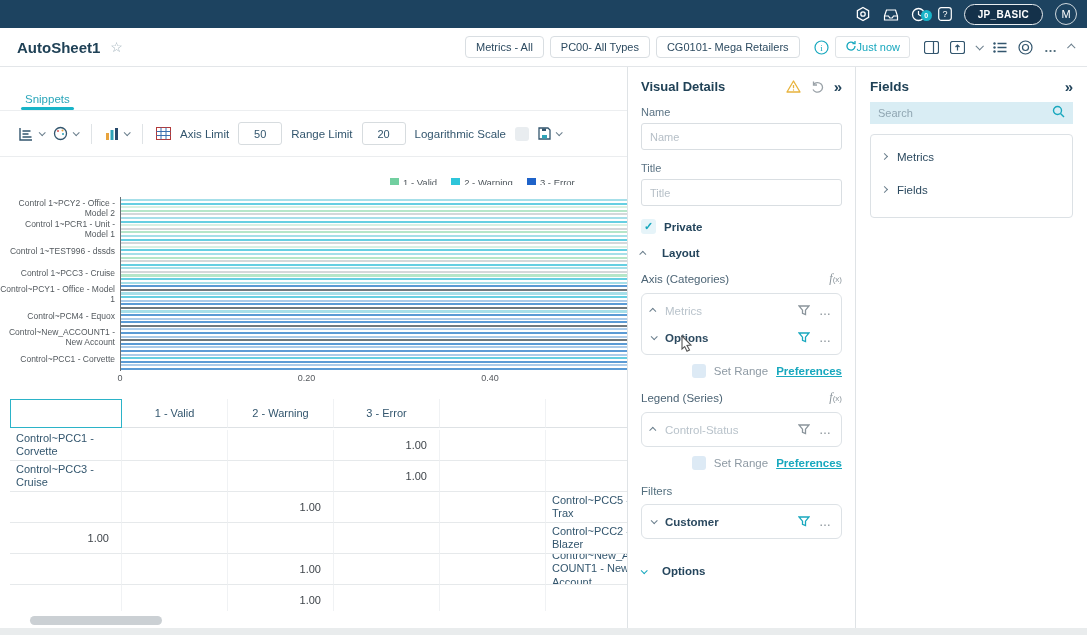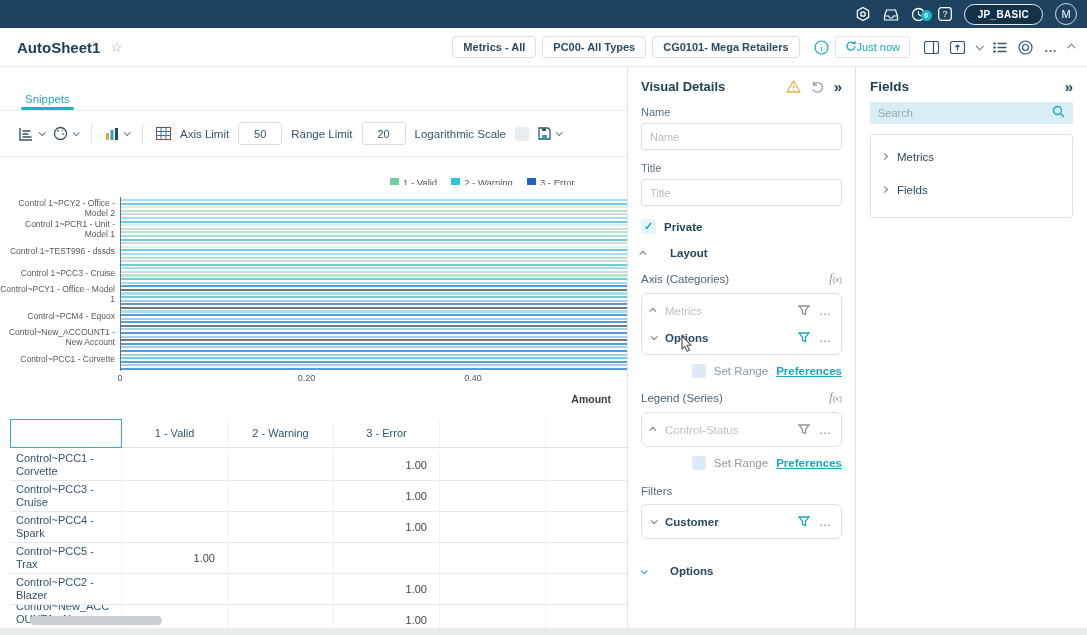--- a/index.html
+++ b/index.html
@@ -19,21 +19,21 @@
   .avatar { width:22px; height:22px; border-radius:50%; border:1.5px solid #cfd8dd; background:#1d4360;
             color:#fff; font-size:11px; display:flex; align-items:center; justify-content:center; cursor:pointer; }
 
   
   .header-row { height:39px; display:flex; align-items:center; padding:0 12px 0 17px;
                 border-bottom:1px solid #e3e6e9; background:#fff; }
   .sheet-title { font-size:15px; font-weight:bold; color:#1f4156; }
   .star { color:#9fb0ba; font-size:14px; margin-left:10px; cursor:pointer; }
   .hdr-right { margin-left:auto; display:flex; align-items:center; gap:6px; }
   .scope-btn { border:1px solid #d9dee2; border-radius:4px; padding:4px 10px; font-size:11px;
-               font-weight:bold; color:#2c4a60; background:#fff; cursor:pointer; white-space:nowrap; }
+               font-weight:normal; color:#2c4a60; background:#fff; cursor:pointer; white-space:nowrap; }
   .refresh-pill { border:1px solid #dfe3e6; border-radius:3px; padding:3px 9px; display:flex;
                   align-items:center; color:#18a8be; font-size:11px; cursor:pointer; }
   .hdr-icons { display:flex; align-items:center; gap:11px; margin-left:8px; }
   .hdr-icons .hi { display:flex; align-items:center; cursor:pointer; }
   .dots { color:#55707f; font-size:13px; font-weight:bold; letter-spacing:1px; cursor:pointer; }
 
   .chev { display:inline-block; width:6px; height:6px; border-right:1.5px solid #6b7f8d;
           border-bottom:1.5px solid #6b7f8d; }
   .chev.down { transform:rotate(45deg) translateY(-1px); }
   .chev.up   { transform:rotate(-135deg) translateY(-1px); }
@@ -102,21 +102,21 @@
   .vd-head .vi { display:flex; align-items:center; margin-left:10px; cursor:pointer; }
   .dbl-chev { font-size:15px; font-weight:bold; color:#24455c; line-height:1; cursor:pointer; }
   .f-label { font-size:11px; color:#5b7384; margin:12px 0 5px; }
   .txt-input { width:100%; height:27px; border:1px solid #d9dee2; border-radius:3px; padding:0 8px;
                font-size:11px; font-family:"Liberation Sans",sans-serif; color:#2c4a60; }
   .txt-input::placeholder { color:#b6bfc7; }
   .check-row { display:flex; align-items:center; gap:8px; margin-top:13px; }
   .cb-check { width:15px; height:15px; border-radius:3px; background:#e6f4f9; color:#18a8be; font-size:11px;
               font-weight:bold; display:flex; align-items:center; justify-content:center; cursor:pointer; }
   .check-label { font-size:11.5px; font-weight:bold; color:#24455c; }
-  .sec-head { display:flex; align-items:center; gap:24px; margin-top:13px; cursor:pointer; }
+  .sec-head { display:flex; align-items:center; gap:16px; margin-top:13px; cursor:pointer; }
   .sec-label { font-size:11.5px; font-weight:bold; color:#24455c; }
   .sub-row { display:flex; align-items:center; justify-content:space-between; margin-top:12px; }
   .sub-label { font-size:11.5px; color:#4c6475; }
   .fx { font-size:10px; color:#8a949b; }
   .fx i { font-family:"Liberation Serif",serif; font-size:12px; }
   .fx .fx-sub { font-size:8px; }
   .item-box { border:1px solid #dde2e6; border-radius:6px; padding:3px 9px; margin-top:7px; }
   .item-row { display:flex; align-items:center; height:27px; gap:9px; cursor:pointer; }
   .item-row .lbl { flex:1; font-size:11.5px; font-weight:bold; color:#2c4a60; }
   .item-row .lbl.muted { color:#b9c3cb; font-weight:normal; }
@@ -363,23 +363,22 @@
               <div class="stripe" style="background: rgb(102, 207, 226);"></div>
               <div class="stripe" style="background: rgb(91, 155, 213);"></div>
               <div class="stripe" style="background: rgb(171, 203, 233);"></div>
               <div class="stripe" style="background: rgb(91, 155, 213);"></div>
             </div>
         </div>
       </div>
       <div class="x-axis" id="xticks">
           <span class="x-tick" style="left: 0px;">0</span>
           <span class="x-tick" style="left: 186.6px;">0.20</span>
-          <span class="x-tick" style="left: 353px;">0.40</span>
+          <span class="x-tick" style="left: 370px;">0.40</span>
         </div>
-      <div class="x-label">Amount</div>
 
       <div class="tbl-wrap">
         <div class="grid" id="grid">
             <div class="th sel"></div>
             <div class="th">1 - Valid</div>
             <div class="th">2 - Warning</div>
             <div class="th">3 - Error</div>
             <div class="th"></div>
             <div class="th"></div>
             <div class="td-label">Control~PCC1 - Corvette</div>
@@ -387,21 +386,20 @@
             <div class="td-val"></div>
             <div class="td-val">1.00</div>
             <div class="td-val"></div>
             <div class="td-val"></div>
             <div class="td-label">Control~PCC3 - Cruise</div>
             <div class="td-val"></div>
             <div class="td-val"></div>
             <div class="td-val">1.00</div>
             <div class="td-val"></div>
             <div class="td-val"></div>
-            <div class="td-label">Control~PCC4 - Spark</div>
             <div class="td-val"></div>
             <div class="td-val"></div>
             <div class="td-val">1.00</div>
             <div class="td-val"></div>
             <div class="td-val"></div>
             <div class="td-label">Control~PCC5 - Trax</div>
             <div class="td-val">1.00</div>
             <div class="td-val"></div>
             <div class="td-val"></div>
             <div class="td-val"></div>

